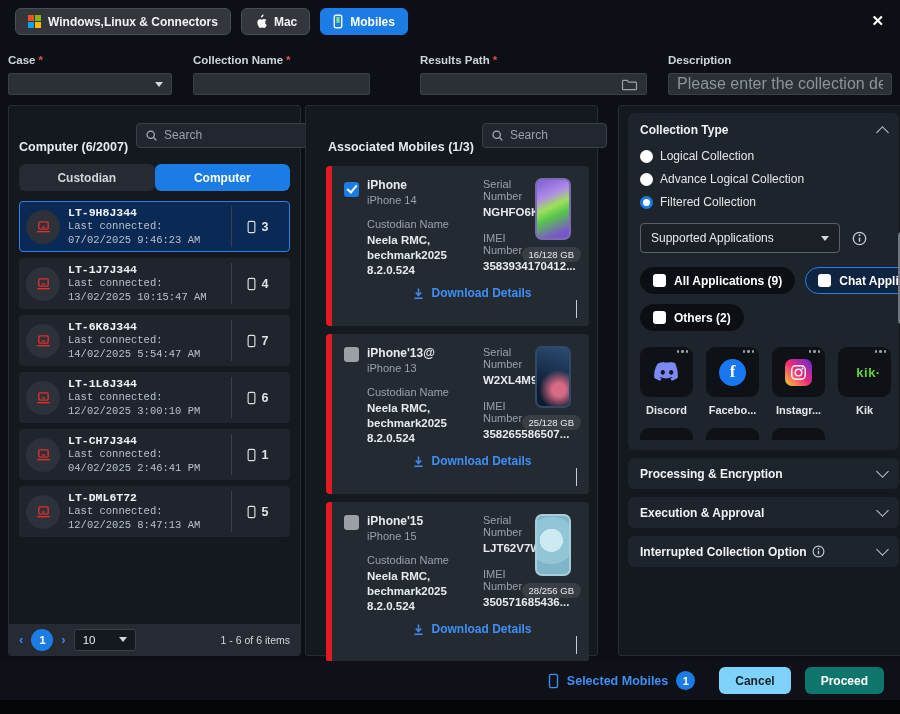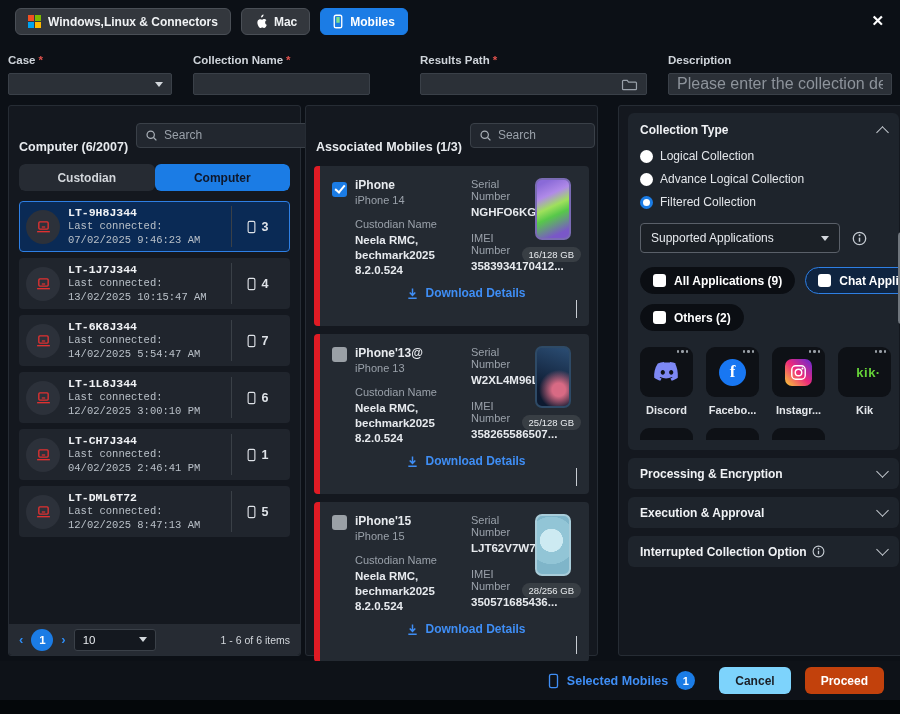--- a/index.html
+++ b/index.html
@@ -26,37 +26,37 @@
           display:flex; align-items:center; padding:0 8px; }
   .fbox input { flex:1; min-width:0; background:transparent; border:none; outline:none; color:#fef9c3; font-size:16px; font-family:inherit; }
   .fbox input::placeholder { color:#8d939b; }
   .caret { width:0; height:0; border-left:4.5px solid transparent; border-right:4.5px solid transparent; border-top:5px solid #d3d7dc; }
   .f-case{ left:8px; width:164px; } .f-cname{ left:193px; width:177px; }
   .f-rpath{ left:420px; width:227px; } .f-desc{ left:668px; width:224px; }
 
   
   .panel { position:absolute; top:105px; height:551px; background:#14181f; border:1px solid #262c34; border-radius:3px; }
   .p-left { left:8px;  width:293px; }
-  .p-mid  { left:305px; width:293px; }
+  .p-mid  { left:305px; width:293px;padding-left:12px; }
   .p-right{ left:618px; width:291px; }
 
   .p-head { display:flex; align-items:center; gap:8px; padding:10px 10px 8px; }
   .p-title { font-size:12.5px; font-weight:bold; color:#e7eaee; white-space:nowrap;margin-top:24px; }
   .searchbox { flex:1; height:25px; background:#22272f; border:1px solid #3a4048; border-radius:4px;
                display:flex; align-items:center; gap:6px; padding:0 8px; }
   .searchbox input { flex:1; min-width:0; background:transparent; border:none; outline:none; color:#e7eaee; font-size:12px; font-family:inherit; }
   .searchbox input::placeholder { color:#9aa1aa; }
   .filter-btn { width:28px; height:25px; border:1px solid #2e7fe4; border-radius:4px; background:transparent;
                 display:flex; align-items:center; justify-content:center; cursor:pointer; }
 
   
   .seg { display:flex; margin:2px 10px 10px; border-radius:6px; overflow:hidden; }
   .seg button { flex:1; height:27px; border:none; font-size:12px; font-weight:bold; font-family:inherit;
                 background:#262b33; color:#d2d6db; cursor:pointer; border-radius:6px; }
-  .seg button.on { background:#1b7ce5; color:#0f172a; }
+  .seg button.on { background:#1b7ce5; color:#ffffff; }
 
   
   .clist { display:flex; flex-direction:column; gap:6px; margin:0 10px; }
   .citem { display:flex; align-items:center; background:#20252d; border:1.5px solid transparent; border-radius:4px;
            padding:4px 6px; cursor:pointer; }
   .citem.sel { background:#0a2a55; border-color:#2e7fe4; }
   .c-avatar { width:34px; height:34px; border-radius:50%; background:#2c313a; flex:none;
               display:flex; align-items:center; justify-content:center; margin-right:8px; }
   .c-txt { flex:1; min-width:0; padding-right:6px;font-family:Liberation Mono, monospace; }
   .c-name { font-size:11.5px; font-weight:bold; color:#f0f2f5; }
@@ -64,21 +64,21 @@
   .c-count { flex:none; width:52px; display:flex; align-items:center; justify-content:center; gap:6px;
              border-left:1px solid #3a4047; align-self:stretch; color:#dfe3e8; }
   .c-count b { font-size:12.5px; }
 
   
   .p-foot { position:absolute; left:0; right:0; bottom:0; height:31px; background:#262b33;
             display:flex; align-items:center; padding:0 10px; gap:8px; border-radius:0 0 3px 3px; }
   .pg-arrow { color:#2e8ef7; font-size:13px; font-weight:bold; cursor:pointer; }
   .pg-num { width:22px; height:22px; border-radius:50%; background:#1b7ce5; color:#fff; font-size:11.5px; font-weight:bold;
             display:flex; align-items:center; justify-content:center; cursor:pointer; }
-  .pg-size { width:82px; height:22px; background:#14181f; border:1px solid #3a4048; border-radius:3px;
+  .pg-size { width:62px; height:22px; background:#14181f; border:1px solid #3a4048; border-radius:3px;
              display:flex; align-items:center; justify-content:space-between; padding:0 8px; font-size:11.5px; cursor:pointer; }
   .pg-range { margin-left:auto; font-size:10.5px; color:#d2d6db; }
 
   
   .mcards { display:flex; flex-direction:column; gap:8px; margin:4px 8px; }
   .mcard { position:relative; background:#242a32; border-radius:4px; overflow:hidden; padding:12px 12px 8px 18px; }
   .mcard::before { content:""; position:absolute; left:0; top:0; bottom:0; width:6px; background:#e01b24; }
   .m-grid { display:flex; gap:8px; }
   .m-check { flex:none; margin-top:1px; }
   .cb { width:15px; height:15px; border-radius:3px; background:#9aa0a6; display:inline-flex; align-items:center; justify-content:center; cursor:pointer; }
@@ -146,21 +146,21 @@
   .rscroll { position:absolute; right:3px; top:126px; width:7px; height:92px; background:#70767d; border-radius:4px; cursor:grab; }
 
   
   .footer { position:absolute; left:0; right:0; top:661px; height:39px; background:#0e1218;
             display:flex; align-items:center; justify-content:flex-end; gap:14px; padding:0 16px; }
   .sel-mob { display:flex; align-items:center; gap:8px; color:#3f8ef5; font-size:12.5px; font-weight:bold; cursor:pointer; }
   .sel-badge { width:19px; height:19px; border-radius:50%; background:#1b7ce5; color:#fff; font-size:11px; font-weight:bold;
                display:flex; align-items:center; justify-content:center; }
   .btn { height:27px; border:none; border-radius:6px; font-size:12px; font-weight:bold; font-family:inherit; padding:0 16px; cursor:pointer; }
   .btn-cancel { background:#7dd3fc; color:#1b1f26; margin-left:10px; }
-  .btn-proceed { background:#c2410c; color:#fff; }
+  .btn-proceed { background:#0f766e; color:#fff; }
   .bottom-strip { position:absolute; left:0; right:0; bottom:0; height:14px; background:#04070a; }
 
   svg { display:block; }
 </style>
 </head>
 <body>
 
 <div class="app">
 
   <div class="tabs">

